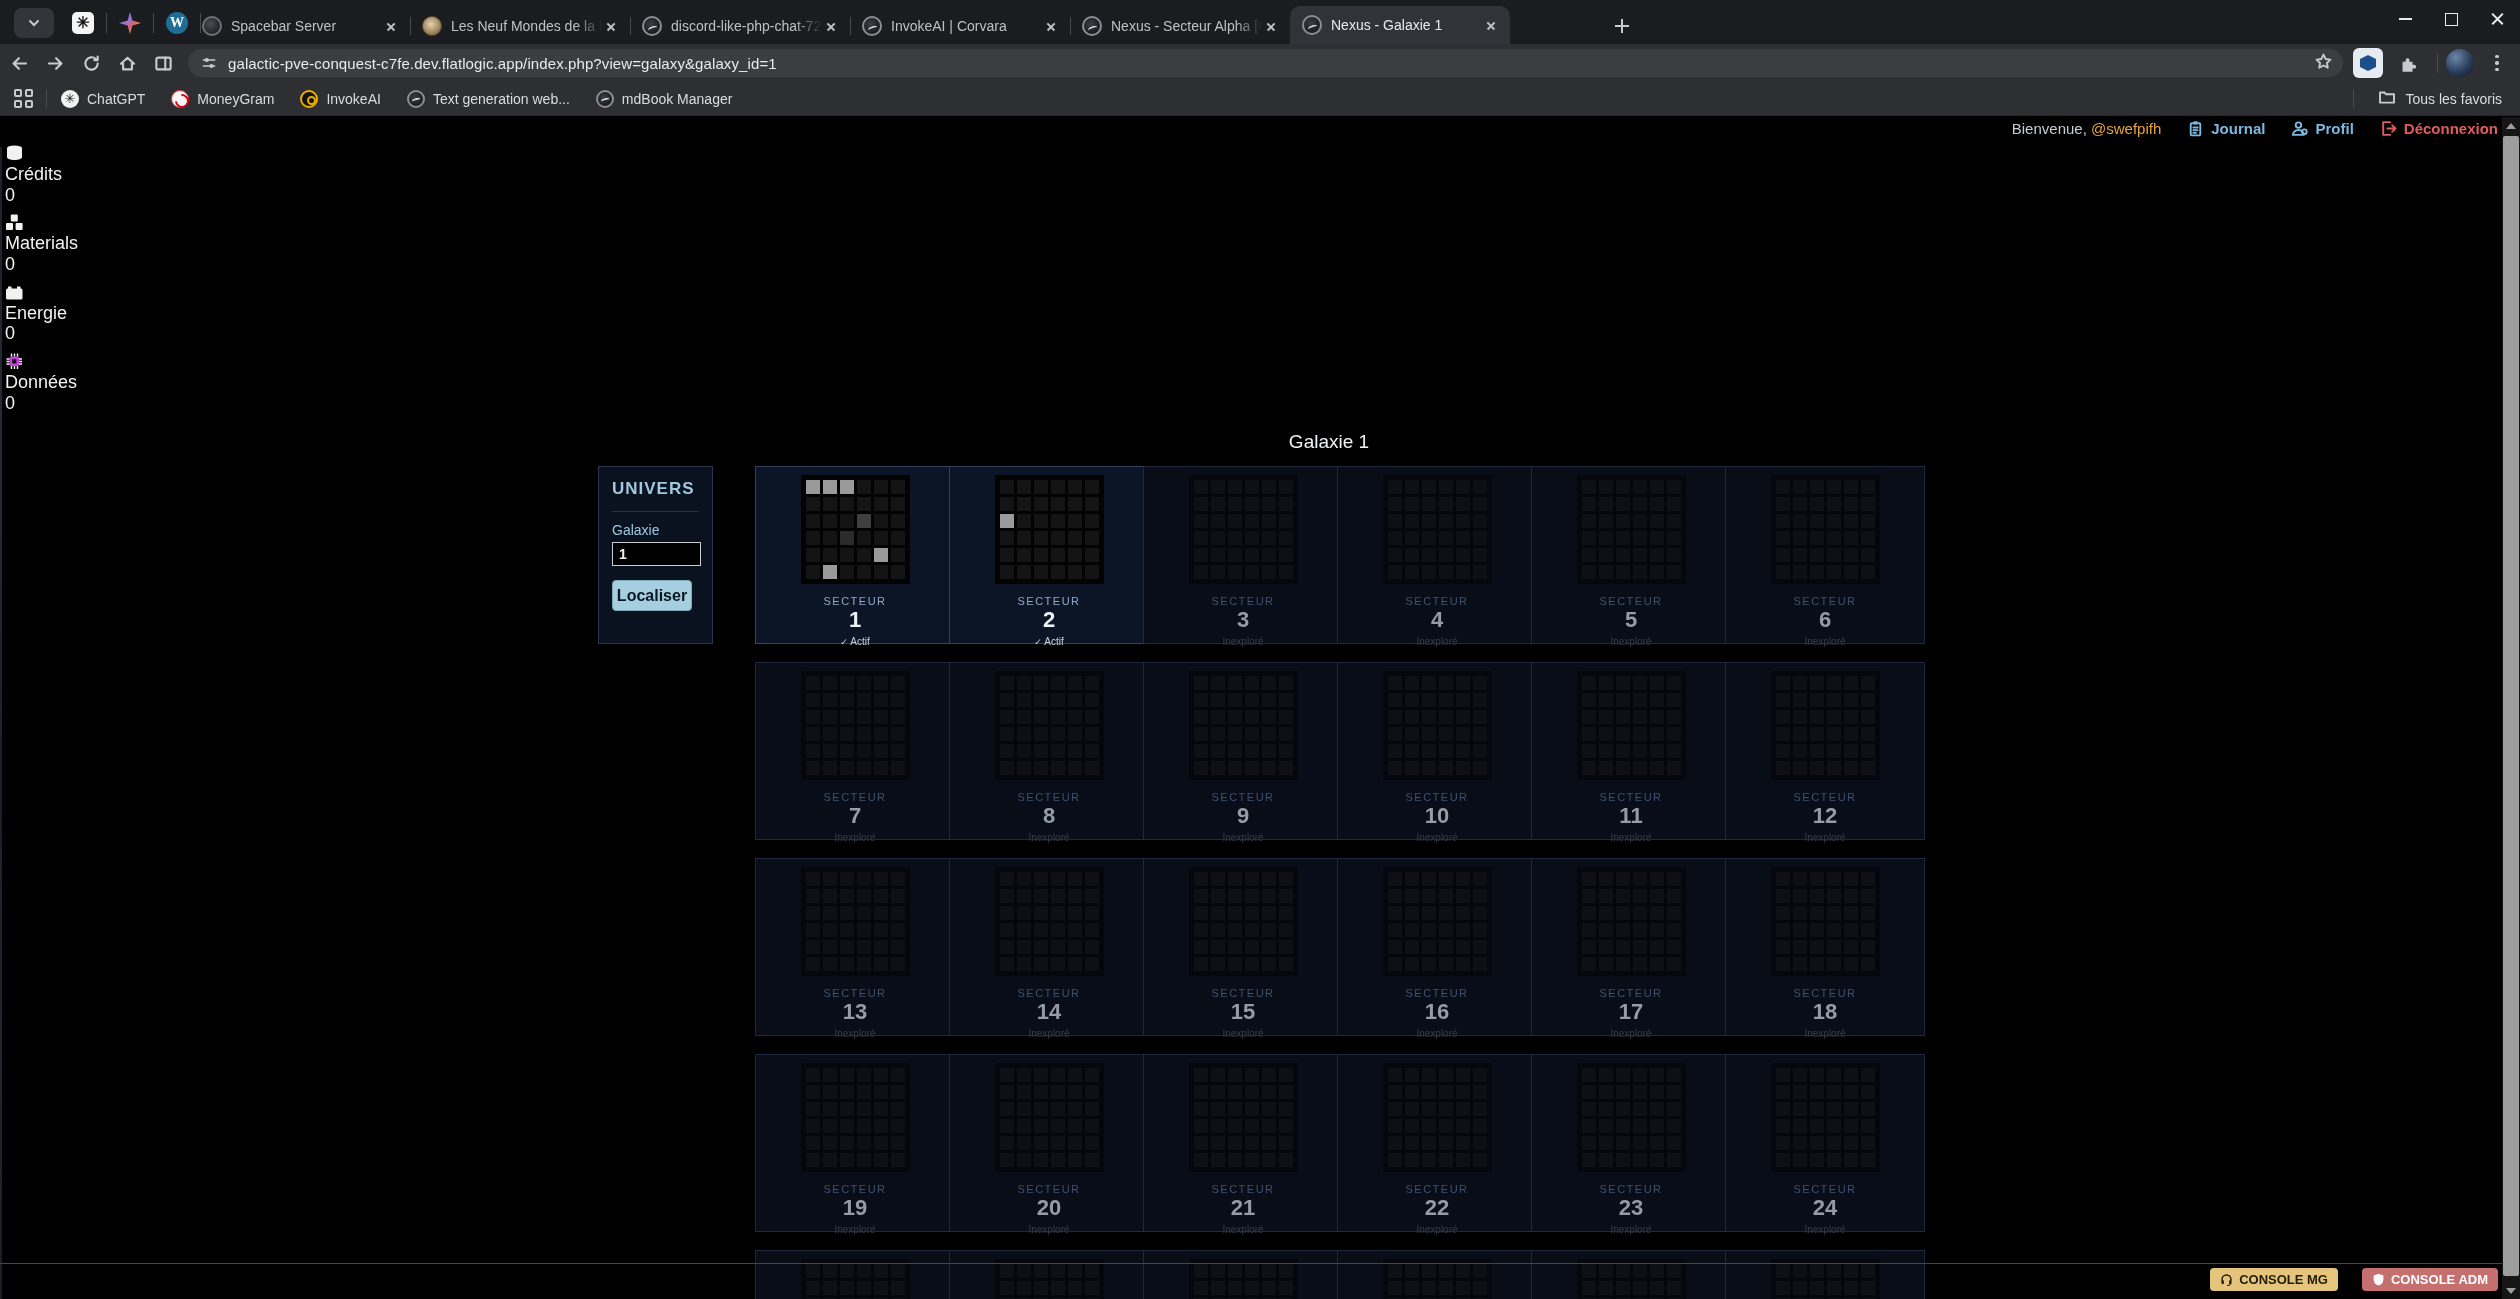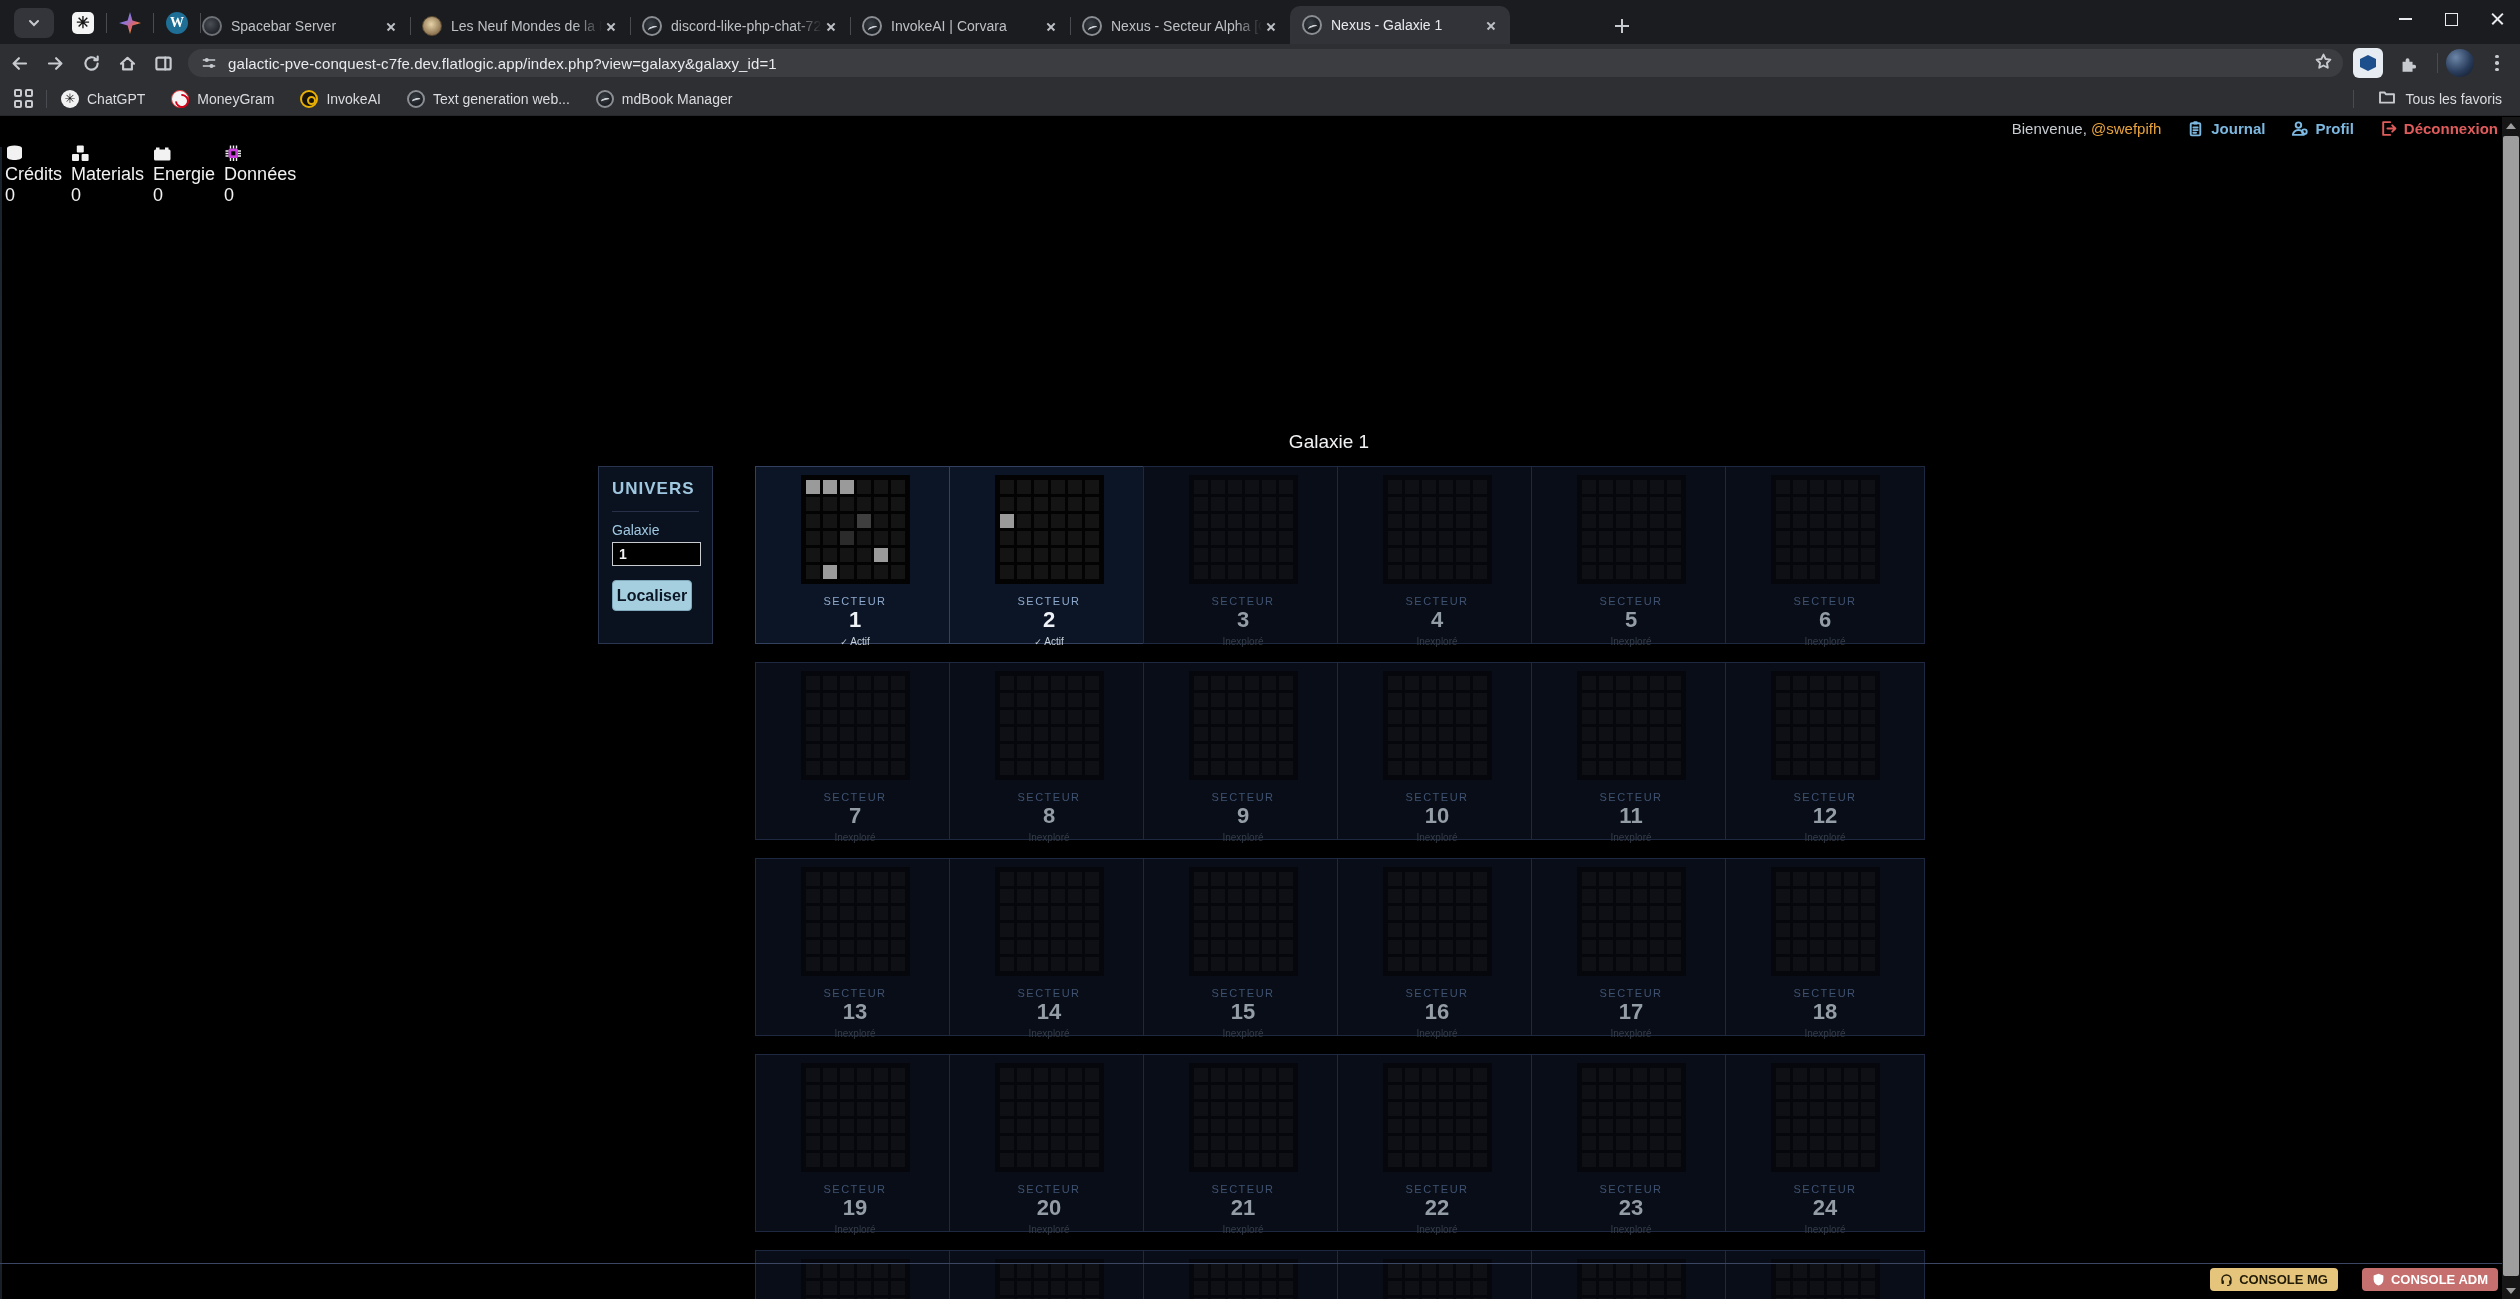--- a/index.html
+++ b/index.html
@@ -84,21 +84,21 @@
   .left-strip { position:absolute; left:0; top:30px; width:2px; height:1152px; background:linear-gradient(180deg,#23303e,#31404e 25%,#24313f 55%,#2c3946 80%,#222c36); opacity:.7; }
 
   .page-header { position:absolute; right:22px; top:3px; display:flex; align-items:center; gap:26px; font-size:15px; }
   .welcome { color:#c8cdd2; }
   .welcome b { color:#e8a33d; font-weight:normal; }
   .hlink { display:flex; align-items:center; gap:7px; font-weight:bold; }
   .hlink svg { width:17px; height:17px; }
   .hlink.blue { color:#7cb8e0; } .hlink.blue svg { stroke:#7cb8e0; fill:none; stroke-width:1.8; stroke-linecap:round; stroke-linejoin:round; }
   .hlink.red { color:#e05c5c; } .hlink.red svg { stroke:#e05c5c; fill:none; stroke-width:1.8; stroke-linecap:round; stroke-linejoin:round; }
 
-  .resources { position:absolute; left:5px; top:28px; display:flex; flex-direction:row; gap:9px; }
+  .resources { position:absolute; left:5px; top:28px; display:flex; flex-direction:column; gap:9px; }
   .res { color:#f2f2f2; font-size:18px; line-height:1.15; }
   .res svg { width:19px; height:17px; display:block; margin-bottom:2px; fill:#f2f2f2; }
   .res.data svg { fill:#c83ddb; }
   .res .rv { display:block; }
 
   .page-title { position:absolute; left:755px; top:314px; width:1148px; text-align:center; color:#f0f2f4; font-size:19px; }
 
   .univers { position:absolute; left:598px; top:349px; width:115px; height:178px; background:#0a111f; border:1px solid #2a3550; padding:12px 13px; }
   .univers h2 { color:#9fc8e0; font-size:17px; letter-spacing:1px; font-weight:bold; }
   .univers hr { border:none; border-top:1px solid #273048; margin:12px 0 10px; }

